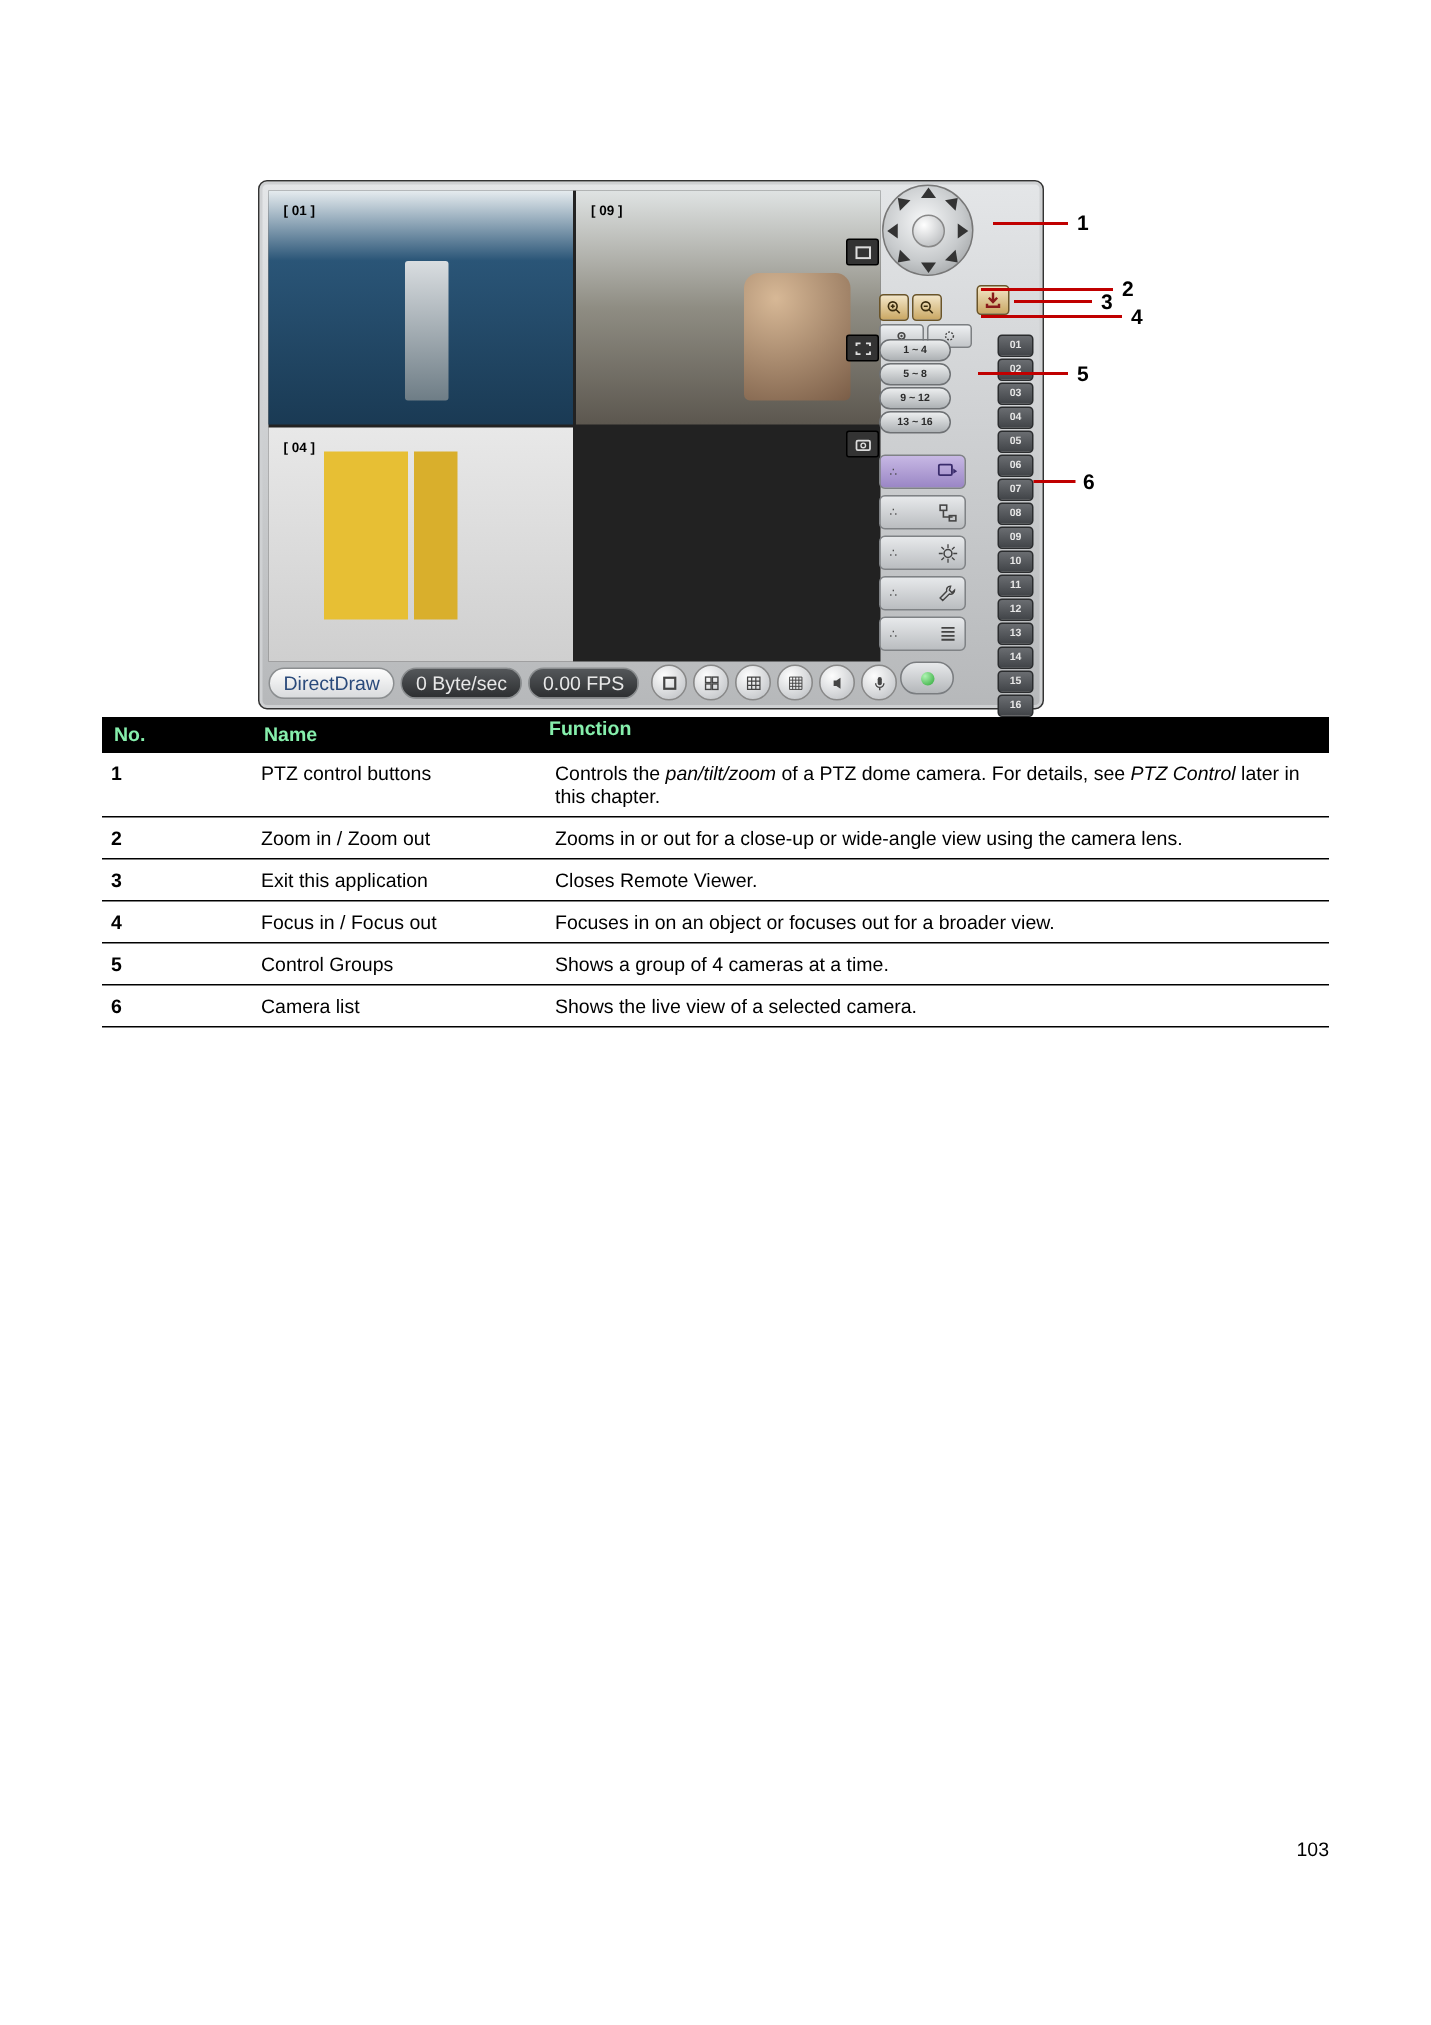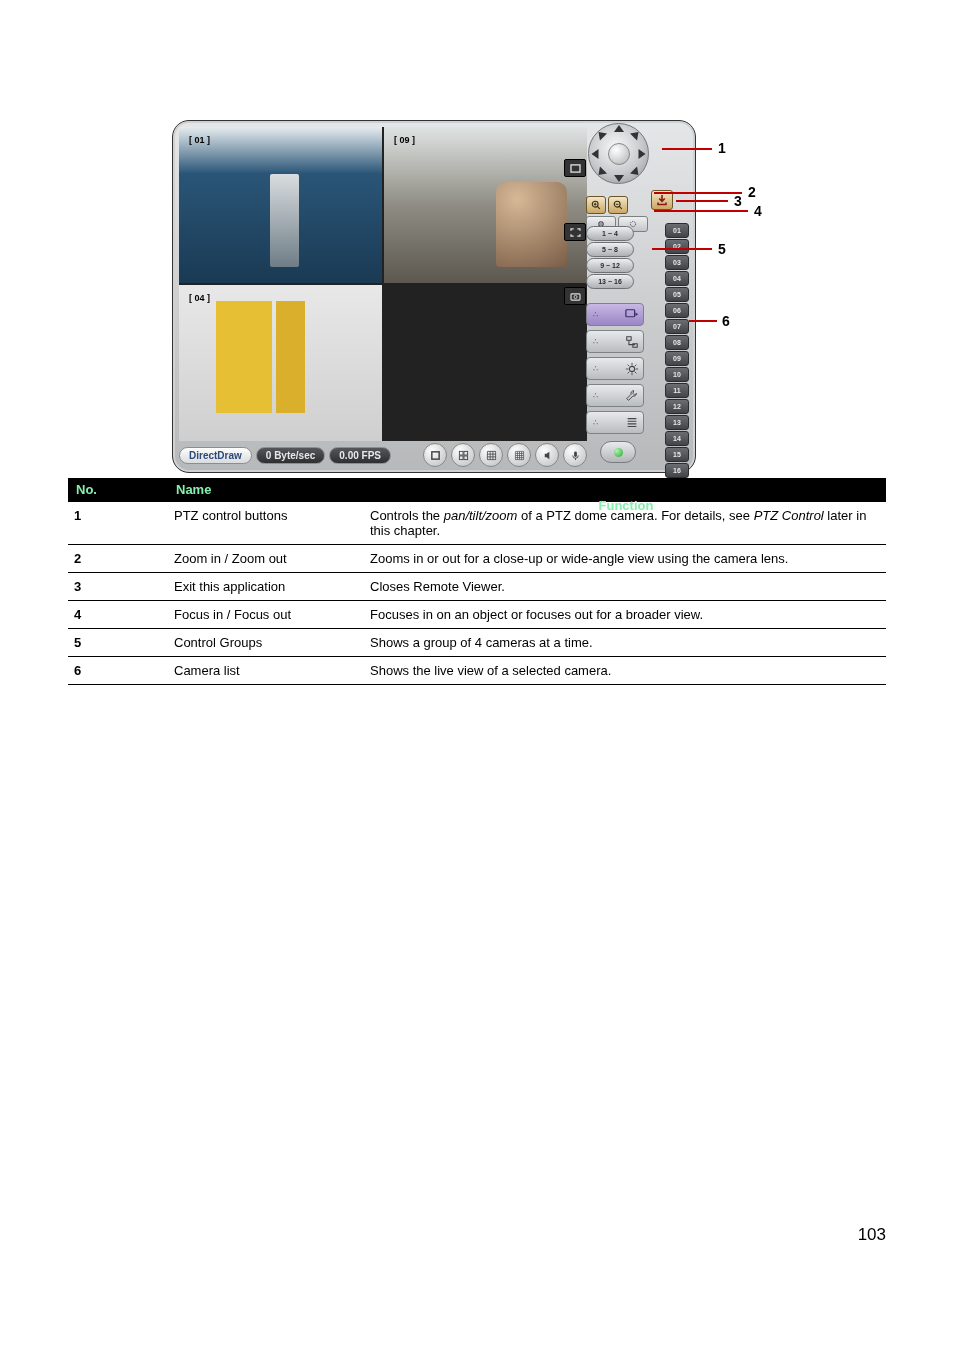--- a/index.html
+++ b/index.html
@@ -18,21 +18,21 @@
     position: relative;
     width: 582px;
     margin: 120px 0 0 172px;
   }
   .shot {
     position: relative;
     width: 522px;
     height: 351px;
     background: linear-gradient(#e4e6e8,#b6b8ba);
     border: 1px solid #333;
-    border-radius: 17px;
+    border-radius: 6px;
     box-shadow: inset 0 0 0 2px #cfd1d3;
   }
   .vidgrid {
     position: absolute;
     left: 6px;
     top: 6px;
     width: 408px;
     height: 314px;
     display: grid;
     grid-template-columns: 1fr 1fr;
@@ -70,24 +70,24 @@
     width: 408px;
     height: 24px;
     display: flex;
     gap: 4px;
     align-items: center;
   }
   .pill {
     background: linear-gradient(#fdfdfd,#d9dbdd);
     border: 1px solid #8b8e90;
     border-radius: 11px;
-    font-size: 10px;
+    font-size: 13px;
     padding: 2px 9px;
     color: #2a4a7b;
-    font-weight: bold;
+    font-weight: normal;
     white-space: nowrap;
   }
   .rndbtn {
     width: 22px;
     height: 22px;
     border-radius: 50%;
     background: radial-gradient(circle at 35% 30%,#fdfdfd,#b9bcc0);
     border: 1px solid #888;
     display: flex;
     align-items: center;
@@ -247,36 +247,36 @@
     background: #000;
     color: #86efac;
     margin: 5px 68px 0 68px;
     height: 24px;
     display:flex;
     font-size: 13px;
     font-weight: bold;
   }
   .blackhdr .c1{width:100px;padding:4px 0 0 8px;}
   .blackhdr .c2{width:190px;padding:4px 0 0 0;}
-  .blackhdr .c3{flex:1;padding:20px 0 0 0;text-align:center;}
+  .blackhdr .c3{flex:1;padding:0 0 0 0;}
   table.legend {
     border-collapse: collapse;
     margin: 0 68px;
     width: 818px;
     font-size: 13px;
   }
   table.legend td {
     border-bottom: 1px solid #000;
     padding: 6px 6px;
     vertical-align: top;
   }
   table.legend td.n{width:88px;font-weight:bold;}
   table.legend td.nm{width:184px;}
   .pgnum {
-    font-size: 17px;
+    font-size: 13px;
     text-align: right;
     margin: 540px 68px 20px 0;
   }
   .exit-sq {
     width:20px;height:18px;
     background: linear-gradient(#f3e6c8,#caa864);
     border:1px solid #6b5529;
     border-radius:3px;
     display:flex;align-items:center;justify-content:center;
   }

